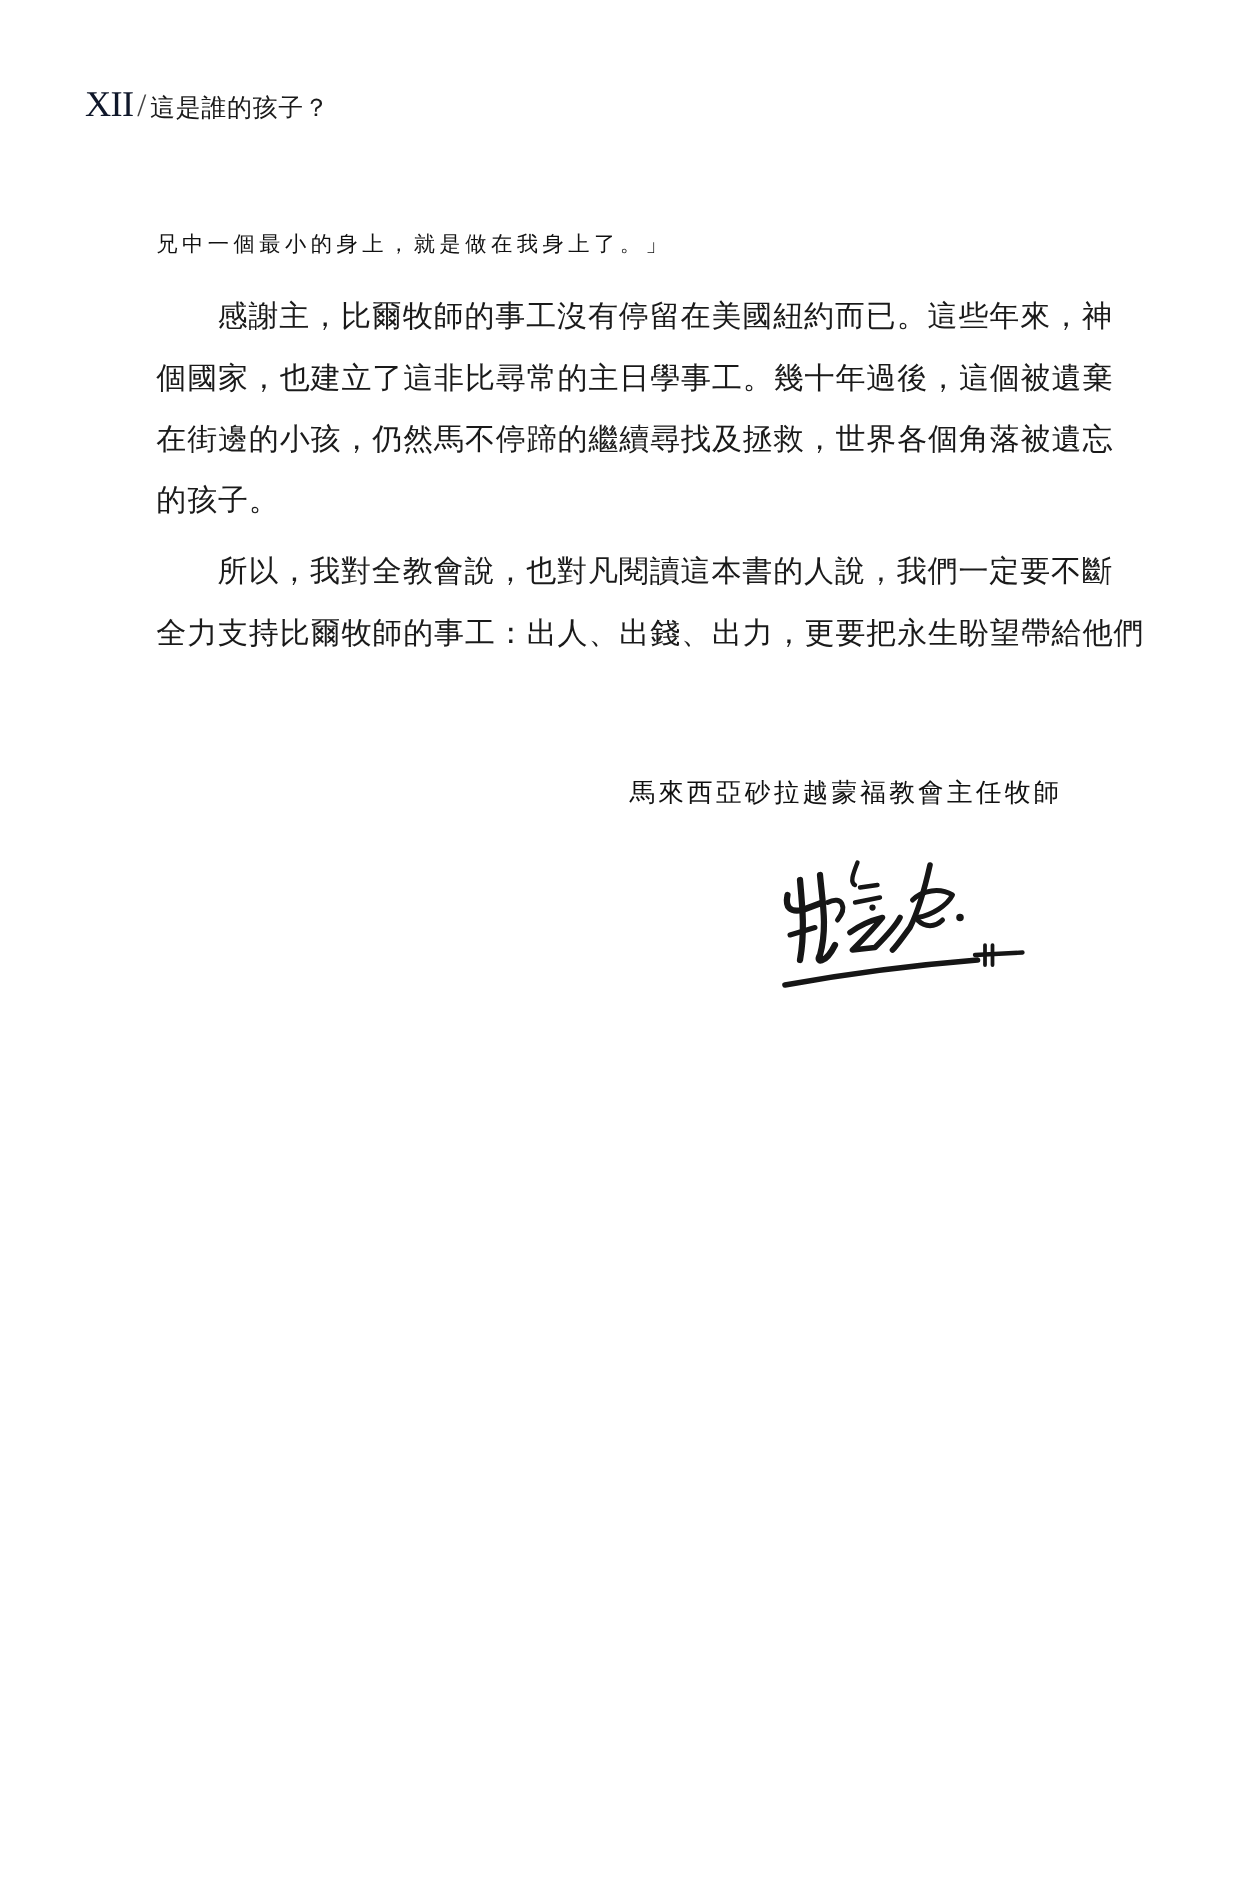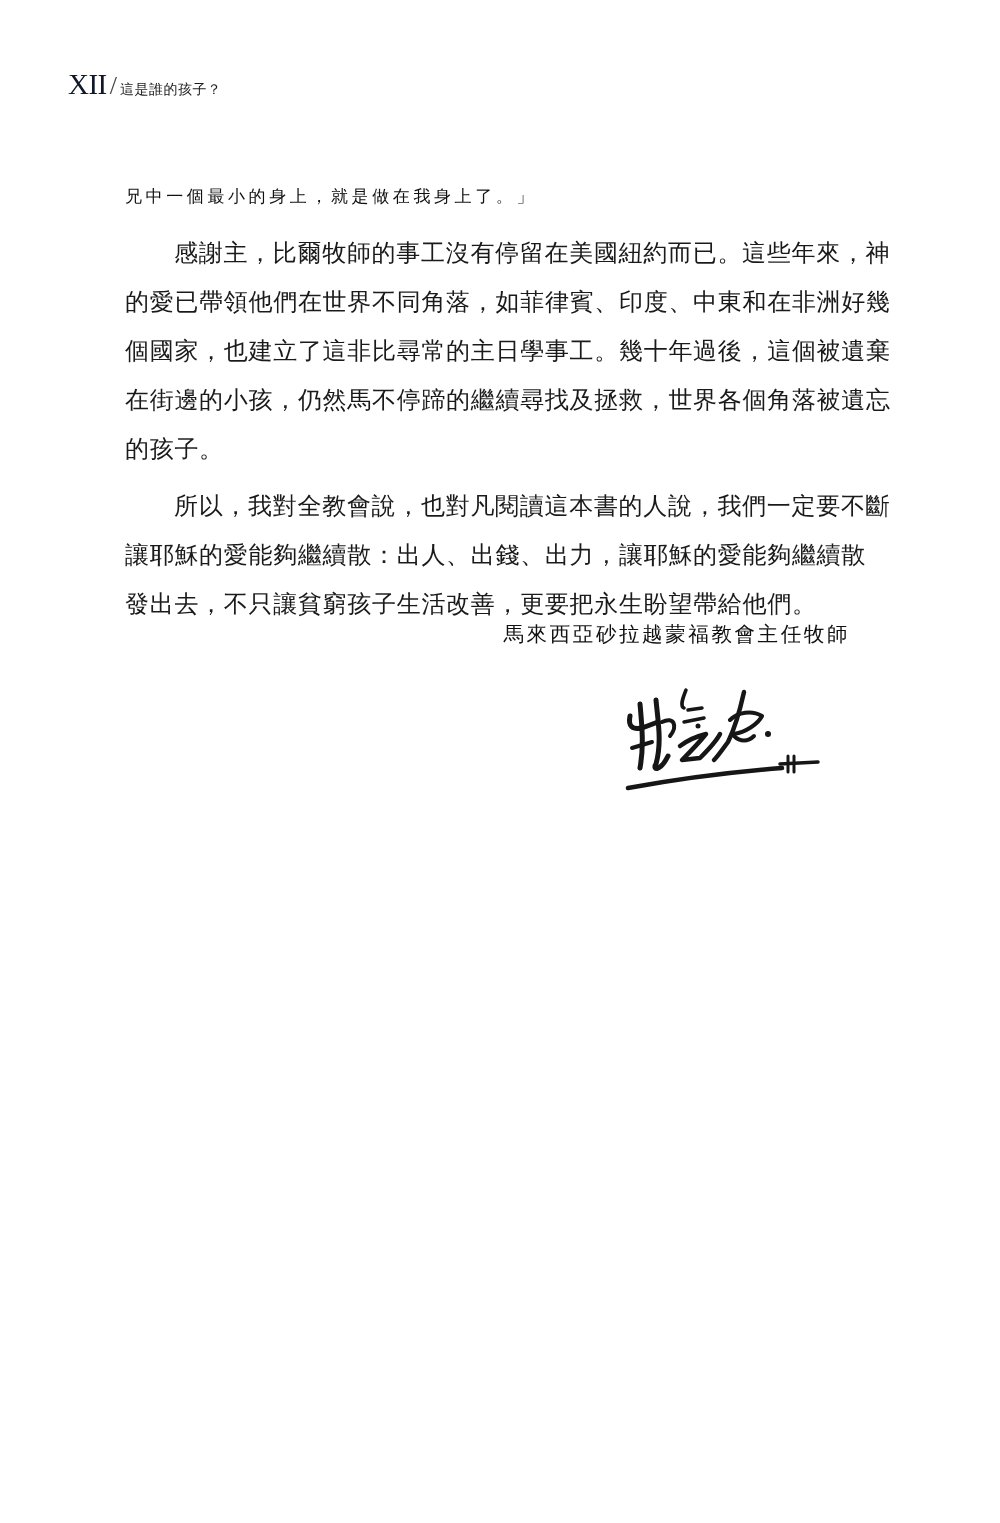--- a/index.html
+++ b/index.html
@@ -30,21 +30,21 @@
     color: #0f172a;
     letter-spacing: -0.5px;
   }
   .slash {
     font-family: "Liberation Serif", "DejaVu Serif", serif;
     font-size: 26px;
     color: #444444;
     margin: 0 3px 0 3px;
   }
   .book-title {
-    font-size: 14px;
+    font-size: 20px;
     color: #1a1a1a;
     letter-spacing: 0.5px;
     text-align: right;
   }
 
   .body-text {
     position: absolute;
     left: 125px;
     top: 172px;
     width: 728px;
@@ -92,28 +92,26 @@
 <div class="running-head">
   <span class="folio">XII</span>
   <span class="slash">/</span>
   <span class="book-title">這是誰的孩子？</span>
 </div>
 
 <div class="body-text">
   <div class="line quote">兄中一個最小的身上，就是做在我身上了。」</div>
   <div class="para-gap"></div>
   <div class="line indent">感謝主，比爾牧師的事工沒有停留在美國紐約而已。這些年來，神</div>
-  <div class="line">的愛已帶領他們在世界不同角落，如菲律賓、印度、中東和在非洲好幾</div>
   <div class="line">個國家，也建立了這非比尋常的主日學事工。幾十年過後，這個被遺棄</div>
   <div class="line">在街邊的小孩，仍然馬不停蹄的繼續尋找及拯救，世界各個角落被遺忘</div>
   <div class="line">的孩子。</div>
   <div class="para-gap"></div>
   <div class="line indent">所以，我對全教會說，也對凡閱讀這本書的人說，我們一定要不斷</div>
-  <div class="line">讓耶穌的愛能夠繼續散：出人、出錢、出力，讓耶穌的愛能夠繼續散</div>
-  <div class="line">發出去，不只讓貧窮孩子生活改善，更要把永生盼望帶給他們。</div>
+  <div class="line">全力支持比爾牧師的事工：出人、出錢、出力，更要把永生盼望帶給他們</div>
 </div>
 
 <div class="signature-title">馬來西亞砂拉越蒙福教會主任牧師</div>
 
 <div class="signature">
   <svg viewBox="0 0 200 110" xmlns="http://www.w3.org/2000/svg" fill="none" stroke="#161616" stroke-linecap="round" stroke-linejoin="round">
 
     <path d="M8 30 C6 40, 10 44, 20 42 L36 36" stroke-width="5"></path>
     <path d="M18 18 C20 40, 22 60, 18 82" stroke-width="5"></path>
     <path d="M10 62 L30 56" stroke-width="4"></path>

